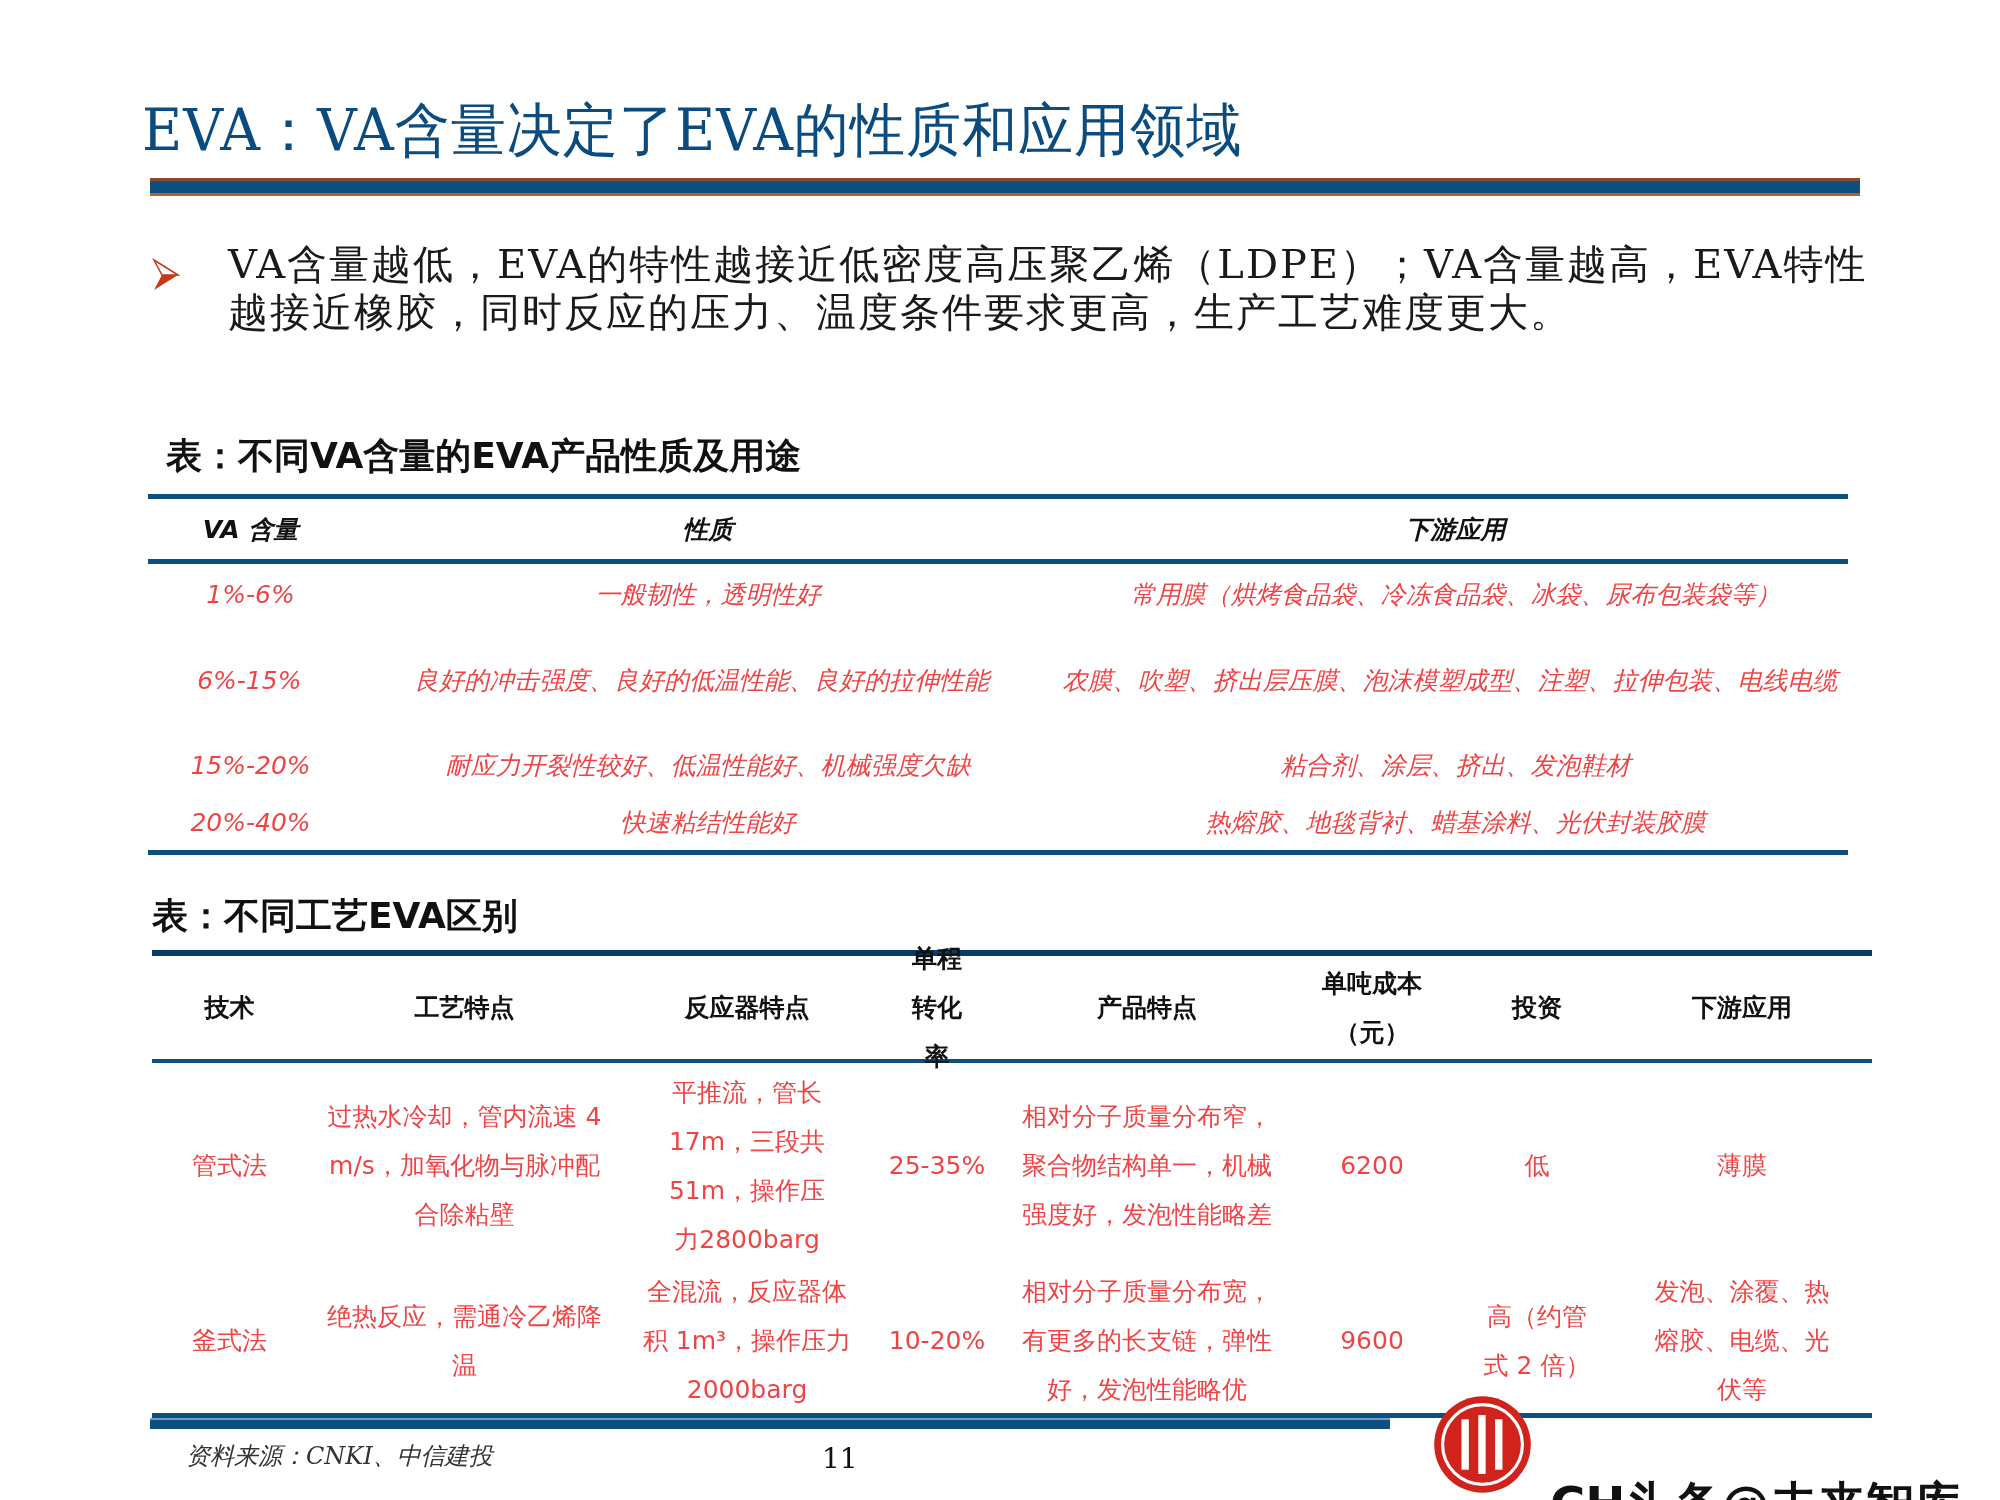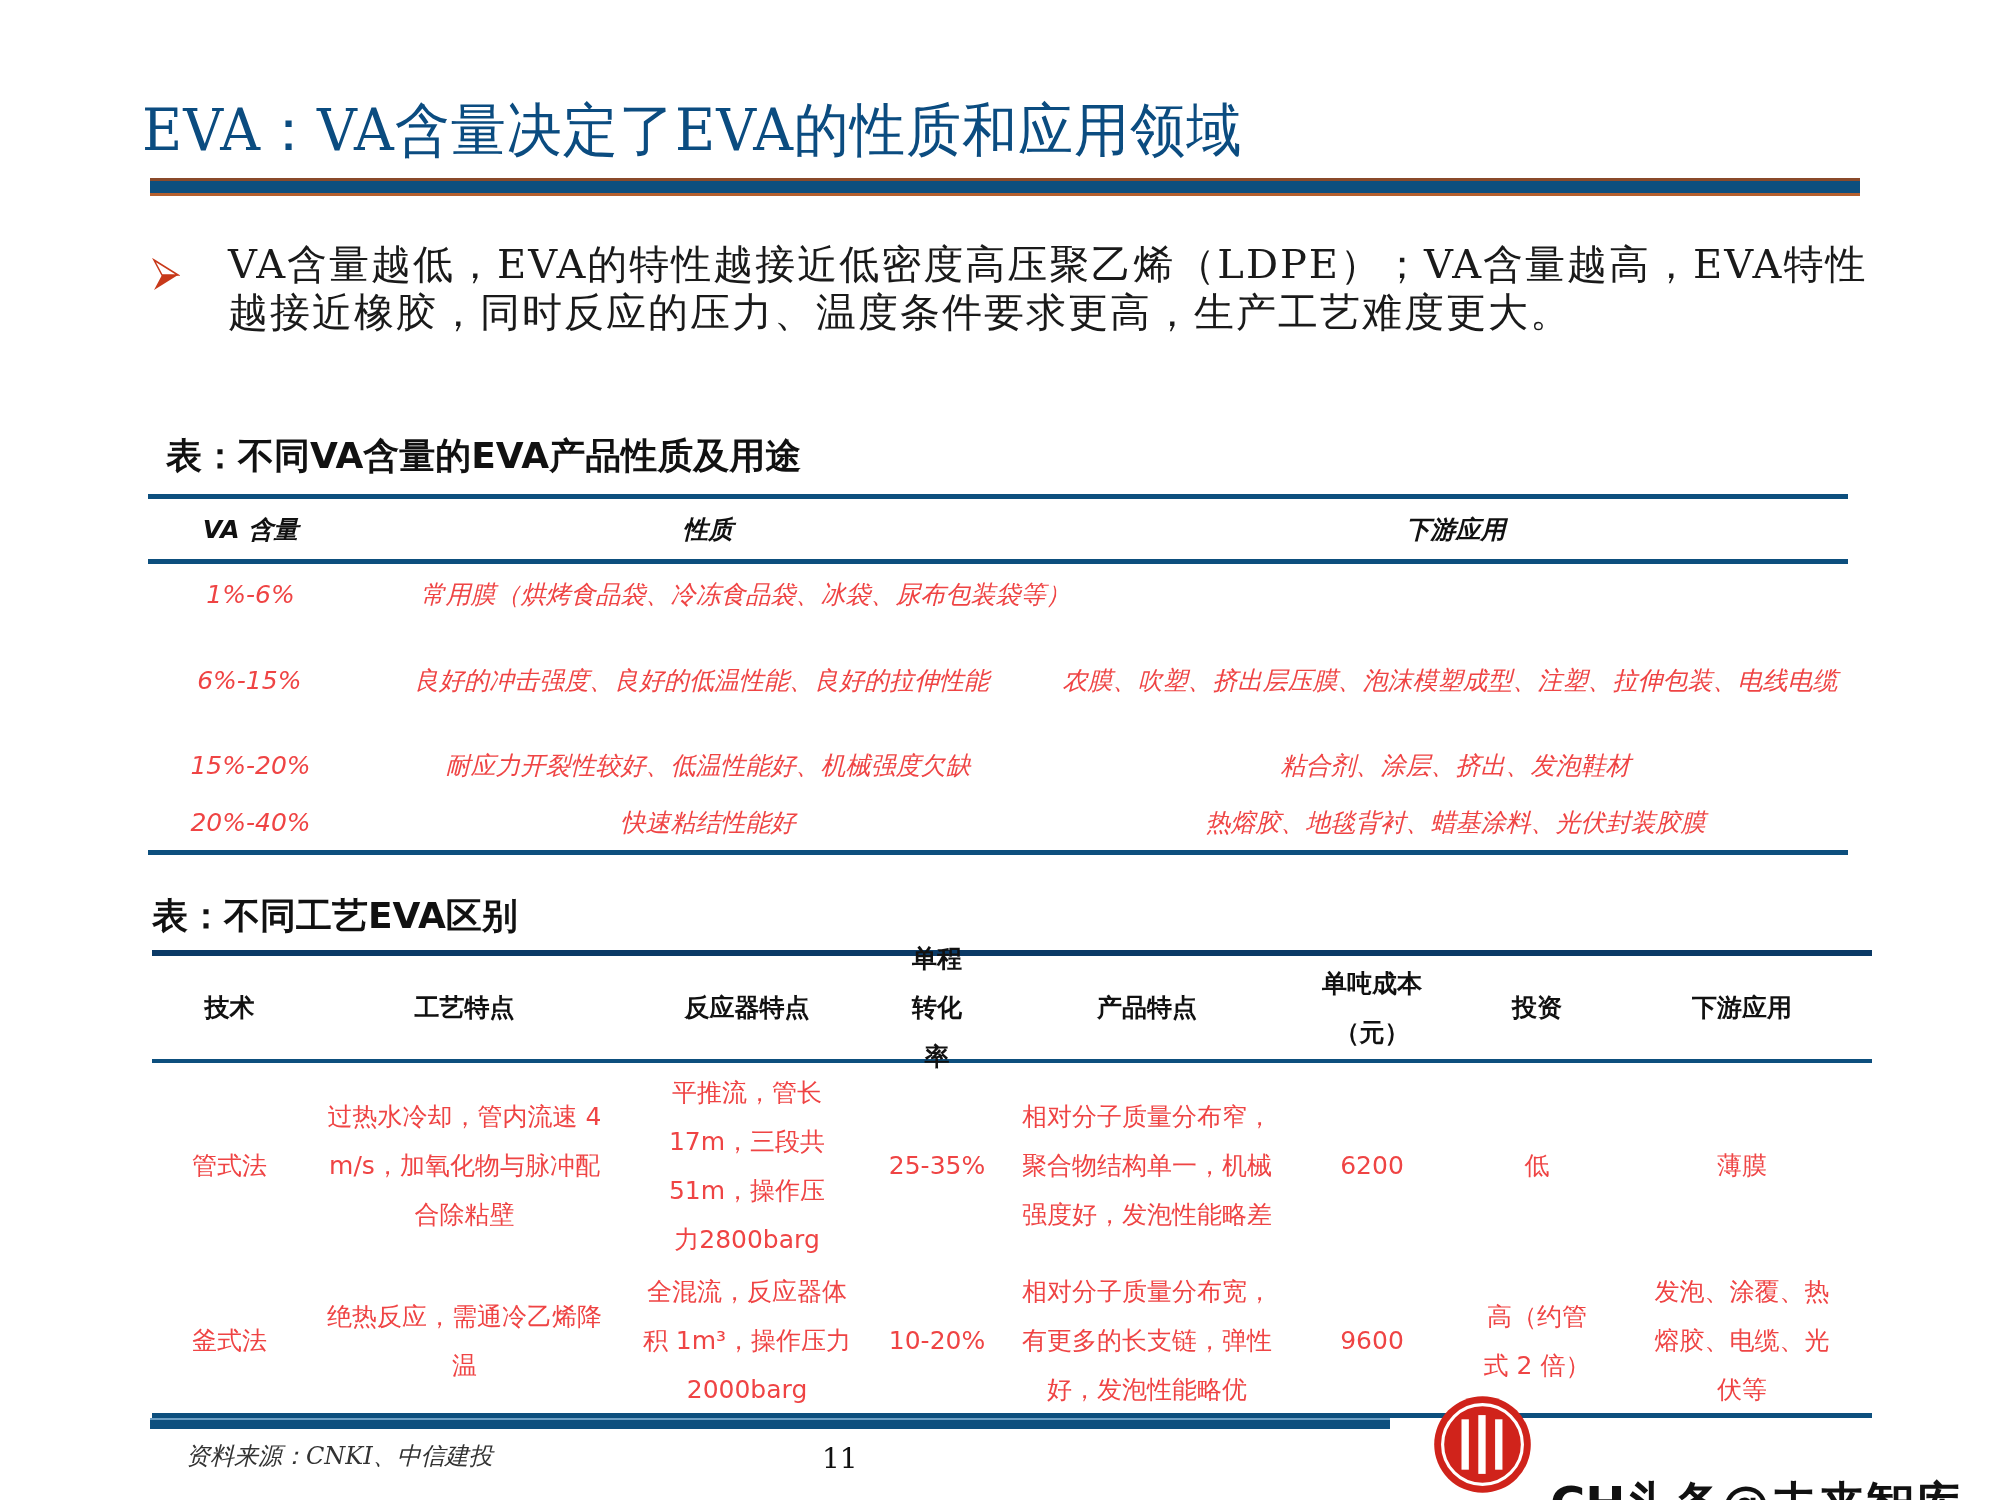--- a/index.html
+++ b/index.html
@@ -60,20 +60,21 @@
 <div class="abs t1">
   <div class="rule"></div>
   <div class="row" style="height:60px;">
     <div class="cell hcell c1a">VA 含量</div>
     <div class="cell hcell c1b">性质</div>
     <div class="cell hcell c1c">下游应用</div>
   </div>
   <div class="rule"></div>
   <div class="row" style="height:60px;">
     <div class="cell c1a">1%-6%</div>
+    <div class="cell c1b">一般韧性，透明性好</div>
     <div class="cell c1c">常用膜（烘烤食品袋、冷冻食品袋、冰袋、尿布包装袋等）</div>
   </div>
   <div class="row" style="height:112px;">
     <div class="cell c1a">6%-15%</div>
     <div class="cell c1b">良好的冲击强度、良好的低温性能、良好的拉伸性能</div>
     <div class="cell c1c" style="padding:0 10px;">农膜、吹塑、挤出层压膜、泡沫模塑成型、注塑、拉伸包装、电线电缆</div>
   </div>
   <div class="row" style="height:58px;align-items:center;">
     <div class="cell c1a">15%-20%</div>
     <div class="cell c1b">耐应力开裂性较好、低温性能好、机械强度欠缺</div>

